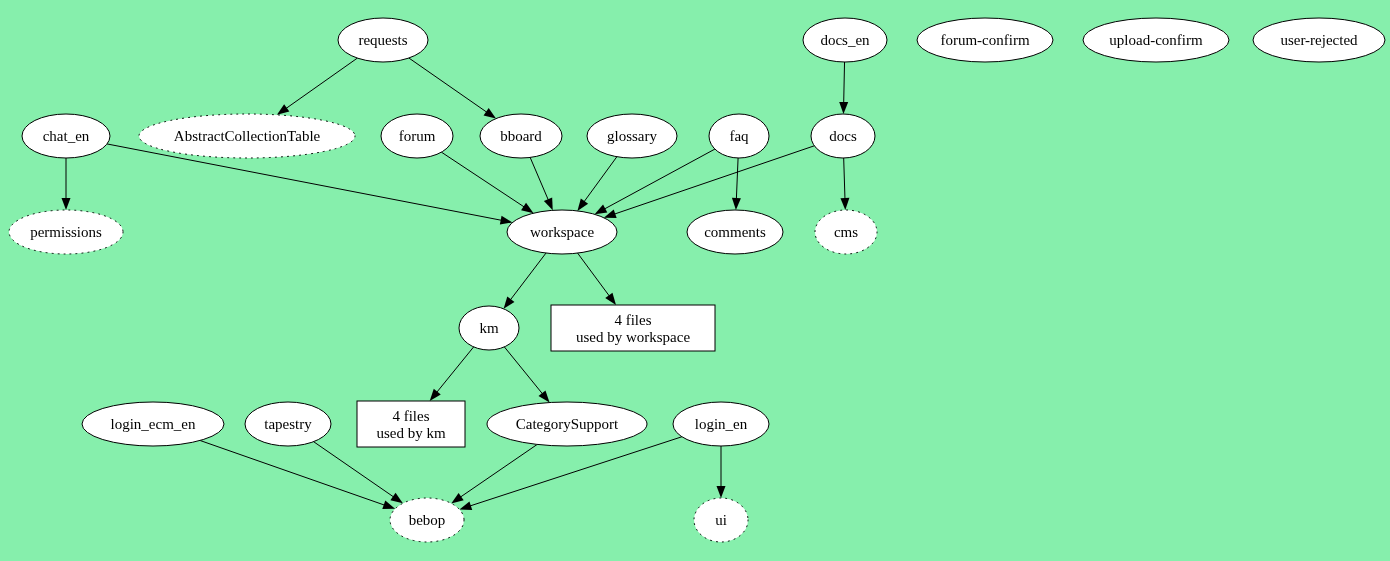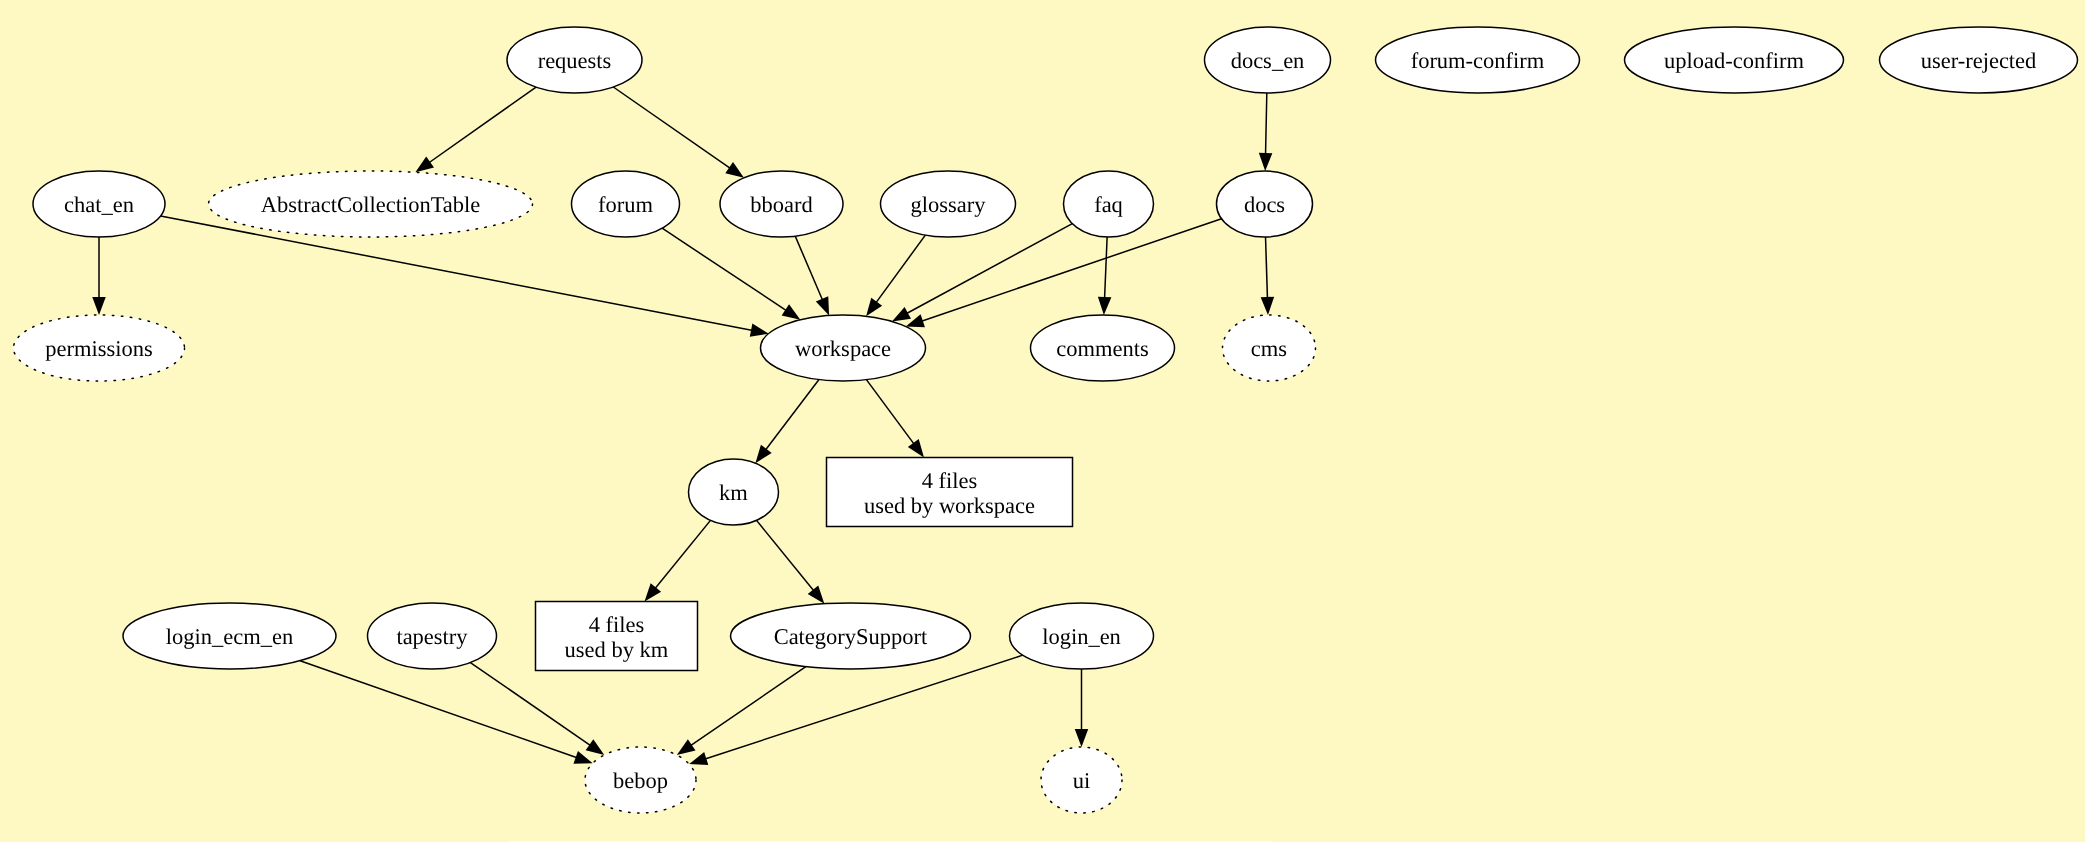--- a/index.html
+++ b/index.html
@@ -4,21 +4,21 @@
 <style>
   html, body {
     margin: 0;
     padding: 0;
     background: #ffffff;
   }
   #diagram {
     position: relative;
     width: 1390px;
     height: 561px;
-    background: #fef9c3;
+    background: #86efac;
   }
   #diagram svg text {
     font-family: "Liberation Serif", "DejaVu Serif", serif;
     font-size: 15px;
     fill: #000000;
   }
 </style>
 </head>
 <body>
 

